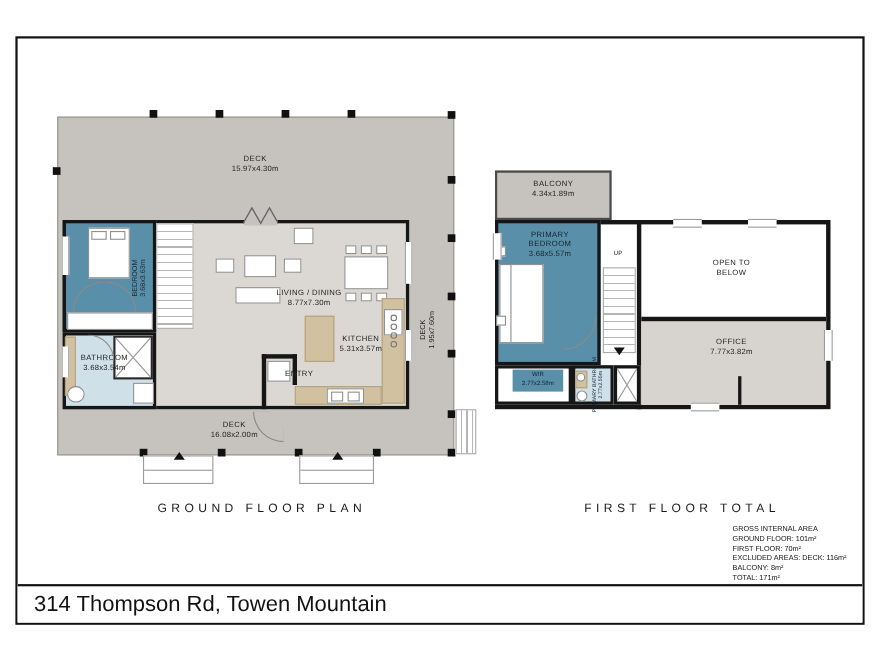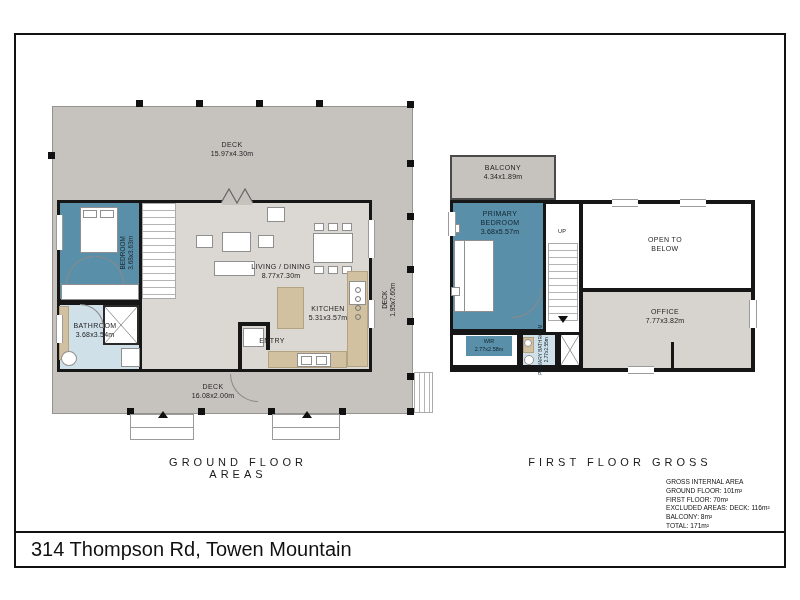--- a/index.html
+++ b/index.html
@@ -178,21 +178,21 @@
 
   <div class="abs wallseg" style="left:238px;top:322px;width:4px;height:50px;"></div>
   <div class="abs wallseg" style="left:238px;top:322px;width:32px;height:4px;"></div>
   <div class="abs wallseg" style="left:266px;top:322px;width:4px;height:28px;"></div>
   <div class="furn" style="left:243px;top:328px;width:21px;height:19px;"></div>
   <div class="lbl" style="left:250px;top:337px;width:44px;">
     <div class="nm">ENTRY</div>
   </div>
   <div class="arc arc-bl" style="left:230px;top:374px;width:28px;height:28px;"></div>
 
-  <div class="plan-title" style="left:138px;top:456px;width:200px;">GROUND FLOOR AREAS</div>
+  <div class="plan-title" style="left:138px;top:456px;width:200px;">GROUND FLOOR PLAN</div>
 
   <div class="abs" style="left:450px;top:155px;width:106px;height:45px;background:var(--deck);border:2px solid #4a4a4a;"></div>
   <div class="lbl" style="left:453px;top:164px;width:100px;">
     <div class="nm">BALCONY</div>
     <div>4.34x1.89m</div>
   </div>
 
   <div class="abs" style="left:450px;top:200px;width:305px;height:172px;background:#fff;border:4px solid var(--wall);box-sizing:border-box;"></div>
 
   <div class="abs room r-teal" style="left:450px;top:200px;width:96px;height:132px;"></div>
@@ -243,21 +243,21 @@
       <div>2.77x2.55m</div>
     </div>
   </div>
 
   <div class="abs room r-white" style="left:558px;top:332px;width:24px;height:36px;">
     <svg width="18" height="30" viewBox="0 0 18 30">
         <path d="M0 0L18 30M18 0L0 30" stroke="#999" stroke-width="1"></path>
       </svg>
   </div>
 
-  <div class="plan-title" style="left:520px;top:456px;width:200px;">FIRST FLOOR GROSS</div>
+  <div class="plan-title" style="left:520px;top:456px;width:200px;">FIRST FLOOR TOTAL</div>
 
   <div class="stats" style="left:666px;top:478px;width:120px;">
     <div>GROSS INTERNAL AREA</div>
     <div>GROUND FLOOR: 101m²</div>
     <div>FIRST FLOOR: 70m²</div>
     <div>EXCLUDED AREAS: DECK: 116m²</div>
     <div>BALCONY: 8m²</div>
     <div>TOTAL: 171m²</div>
   </div>
 

